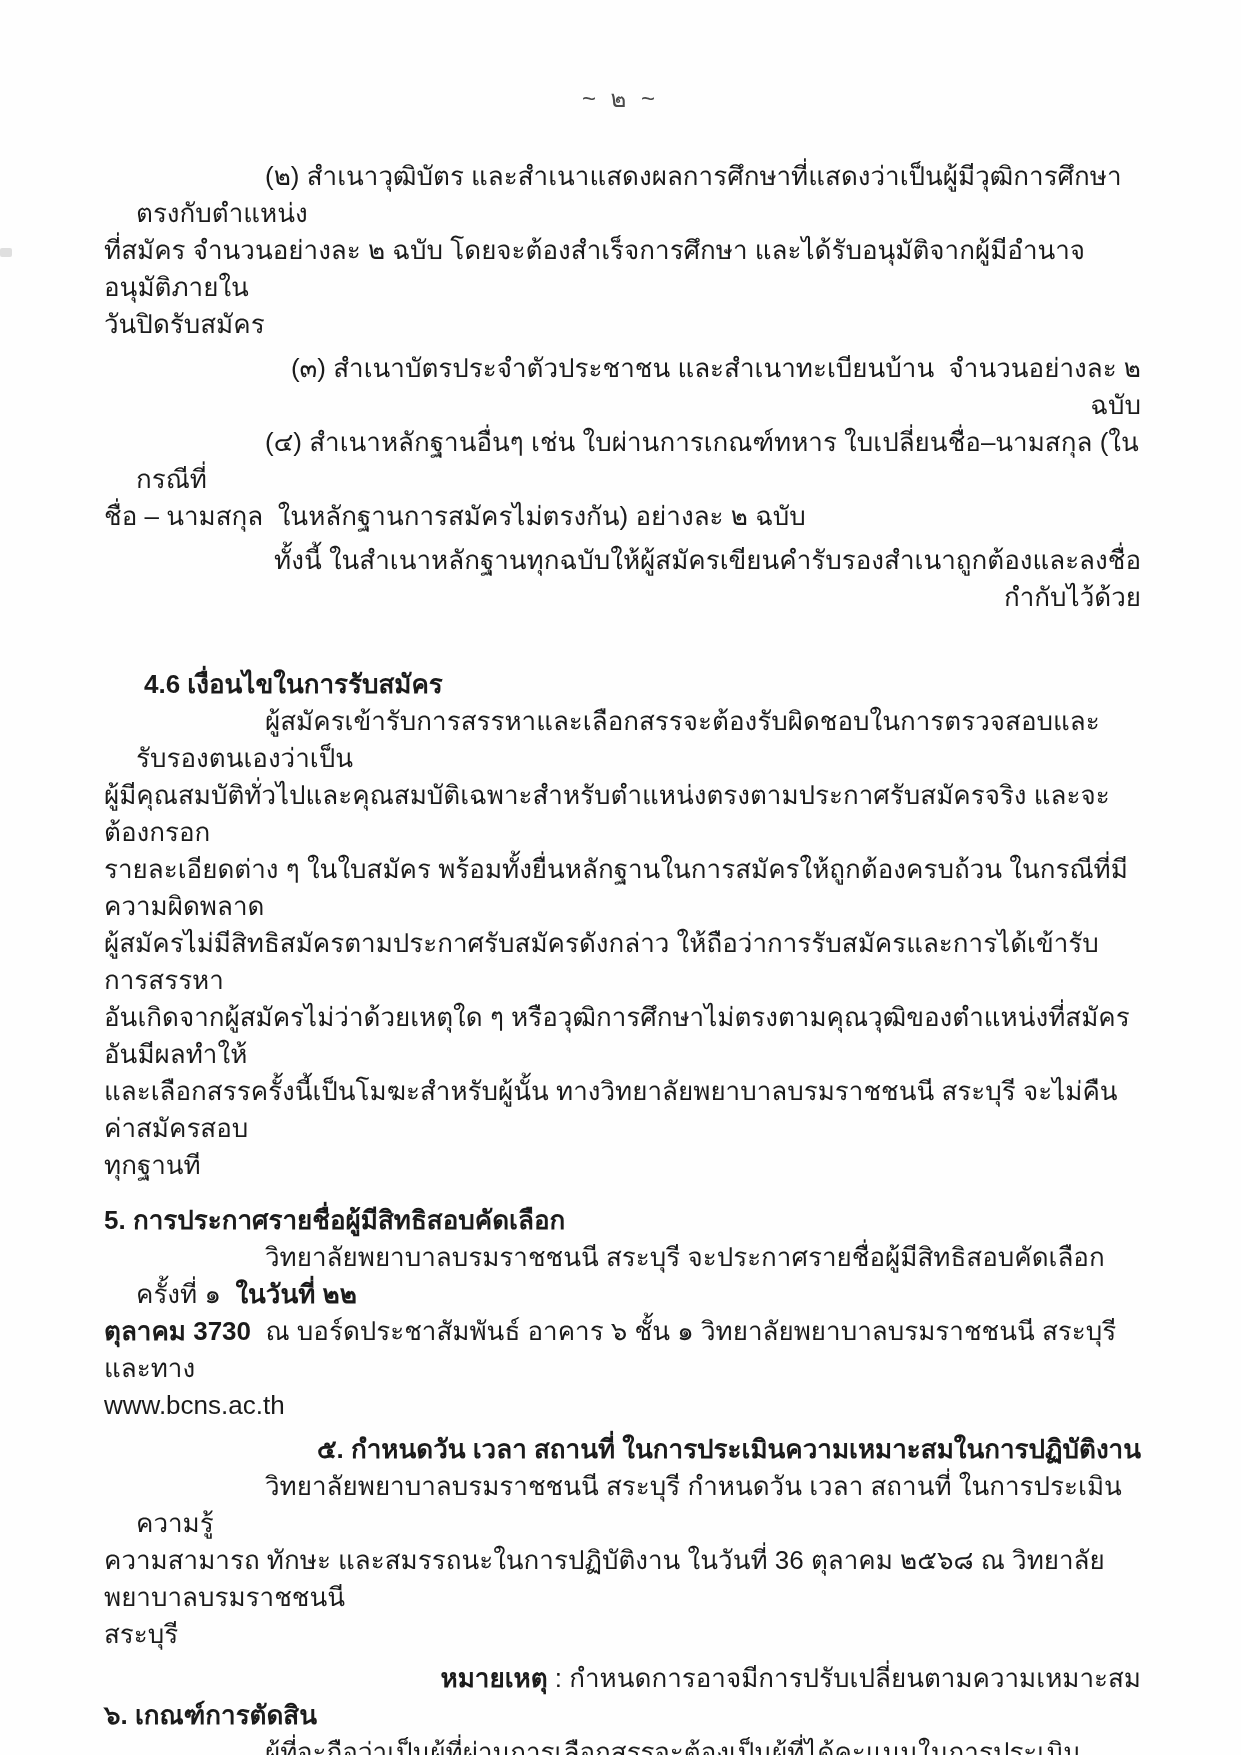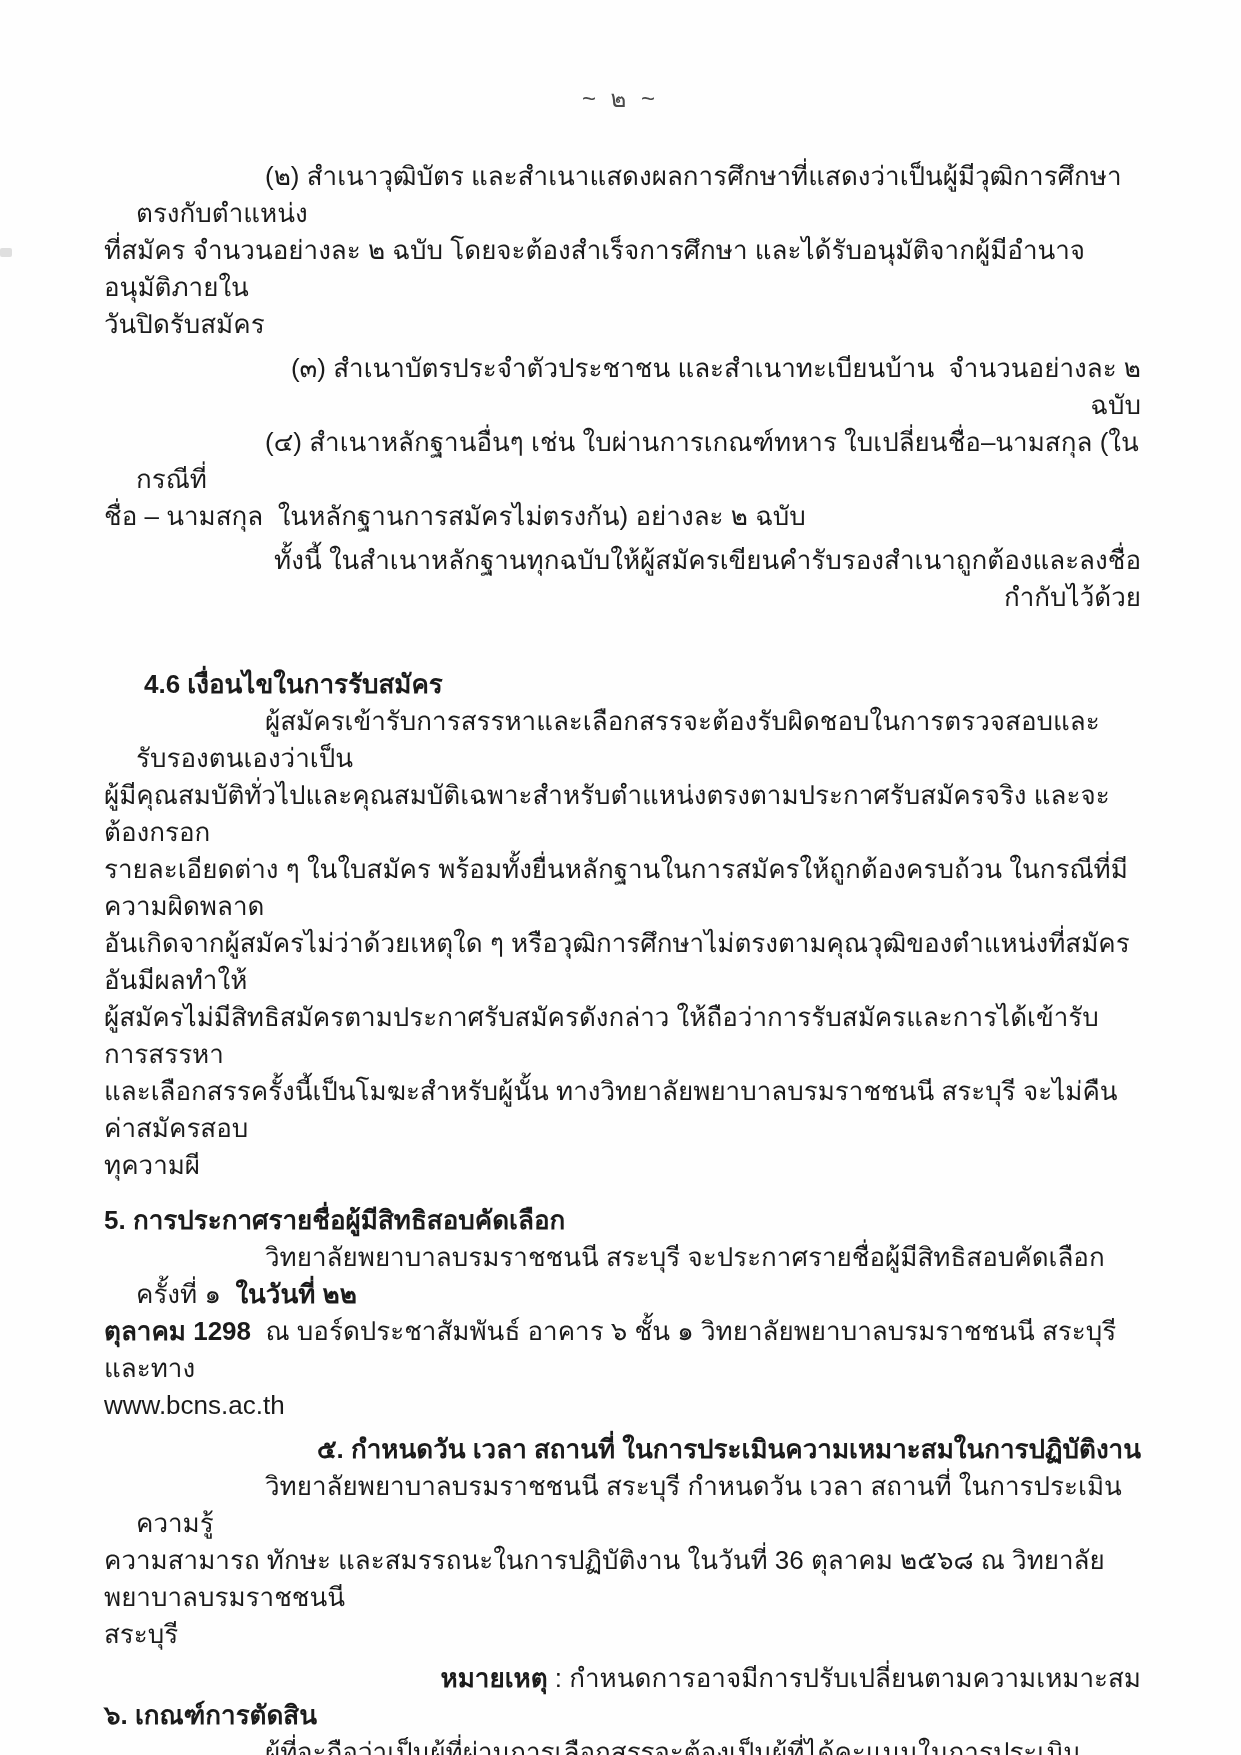--- a/index.html
+++ b/index.html
@@ -65,27 +65,27 @@
       <div class="line"><span>ที่สมัคร จำนวนอย่างละ ๒ ฉบับ โดยจะต้องสำเร็จการศึกษา และได้รับอนุมัติจากผู้มีอำนาจอนุมัติภายใน</span></div>
       <div class="line"><span>วันปิดรับสมัคร</span></div>
       <div class="line indent gap-xs"><span>(๓) สำเนาบัตรประจำตัวประชาชน และสำเนาทะเบียนบ้าน  จำนวนอย่างละ ๒ ฉบับ</span></div>
       <div class="line indent"><span>(๔) สำเนาหลักฐานอื่นๆ เช่น ใบผ่านการเกณฑ์ทหาร ใบเปลี่ยนชื่อ–นามสกุล (ในกรณีที่</span></div>
       <div class="line"><span>ชื่อ – นามสกุล  ในหลักฐานการสมัครไม่ตรงกัน) อย่างละ ๒ ฉบับ</span></div>
       <div class="line indent gap-xs"><span>ทั้งนี้ ในสำเนาหลักฐานทุกฉบับให้ผู้สมัครเขียนคำรับรองสำเนาถูกต้องและลงชื่อกำกับไว้ด้วย</span></div>
       <div class="line h sub gap-lg"><span>4.6 เงื่อนไขในการรับสมัคร</span></div>
       <div class="line indent"><span>ผู้สมัครเข้ารับการสรรหาและเลือกสรรจะต้องรับผิดชอบในการตรวจสอบและรับรองตนเองว่าเป็น</span></div>
       <div class="line"><span>ผู้มีคุณสมบัติทั่วไปและคุณสมบัติเฉพาะสำหรับตำแหน่งตรงตามประกาศรับสมัครจริง และจะต้องกรอก</span></div>
       <div class="line"><span>รายละเอียดต่าง ๆ ในใบสมัคร พร้อมทั้งยื่นหลักฐานในการสมัครให้ถูกต้องครบถ้วน ในกรณีที่มีความผิดพลาด</span></div>
+      <div class="line"><span>ผู้สมัครไม่มีสิทธิสมัครตามประกาศรับสมัครดังกล่าว ให้ถือว่าการรับสมัครและการได้เข้ารับการสรรหา</span></div>
       <div class="line"><span>อันเกิดจากผู้สมัครไม่ว่าด้วยเหตุใด ๆ หรือวุฒิการศึกษาไม่ตรงตามคุณวุฒิของตำแหน่งที่สมัคร อันมีผลทำให้</span></div>
-      <div class="line"><span>ผู้สมัครไม่มีสิทธิสมัครตามประกาศรับสมัครดังกล่าว ให้ถือว่าการรับสมัครและการได้เข้ารับการสรรหา</span></div>
       <div class="line"><span>และเลือกสรรครั้งนี้เป็นโมฆะสำหรับผู้นั้น ทางวิทยาลัยพยาบาลบรมราชชนนี สระบุรี จะไม่คืนค่าสมัครสอบ</span></div>
-      <div class="line"><span>ทุความผี</span></div>
+      <div class="line"><span>ทุกฐานที</span></div>
       <div class="line h gap-md"><span>5. การประกาศรายชื่อผู้มีสิทธิสอบคัดเลือก</span></div>
       <div class="line indent"><span>วิทยาลัยพยาบาลบรมราชชนนี สระบุรี จะประกาศรายชื่อผู้มีสิทธิสอบคัดเลือก ครั้งที่ ๑  </span><span class="seg-bold">ในวันที่ ๒๒</span></div>
-      <div class="line"><span class="seg-bold">ตุลาคม 1298</span><span>  ณ บอร์ดประชาสัมพันธ์ อาคาร ๖ ชั้น ๑ วิทยาลัยพยาบาลบรมราชชนนี สระบุรี และทาง</span></div>
+      <div class="line"><span class="seg-bold">ตุลาคม 3730</span><span>  ณ บอร์ดประชาสัมพันธ์ อาคาร ๖ ชั้น ๑ วิทยาลัยพยาบาลบรมราชชนนี สระบุรี และทาง</span></div>
       <div class="line"><span>www.bcns.ac.th</span></div>
       <div class="line h gap-xs"><span>๕. กำหนดวัน เวลา สถานที่ ในการประเมินความเหมาะสมในการปฏิบัติงาน</span></div>
       <div class="line indent"><span>วิทยาลัยพยาบาลบรมราชชนนี สระบุรี กำหนดวัน เวลา สถานที่ ในการประเมิน ความรู้</span></div>
       <div class="line"><span>ความสามารถ ทักษะ และสมรรถนะในการปฏิบัติงาน ในวันที่ 36 ตุลาคม ๒๕๖๘ ณ วิทยาลัยพยาบาลบรมราชชนนี</span></div>
       <div class="line"><span>สระบุรี</span></div>
       <div class="line gap-xs"><span class="seg-bold">หมายเหตุ</span><span> : กำหนดการอาจมีการปรับเปลี่ยนตามความเหมาะสม</span></div>
       <div class="line h"><span>๖. เกณฑ์การตัดสิน</span></div>
       <div class="line indent"><span>ผู้ที่จะถือว่าเป็นผู้ที่ผ่านการเลือกสรรจะต้องเป็นผู้ที่ได้คะแนนในการประเมินความรู้ความสามารถ</span></div>
     </div>
 </div>

